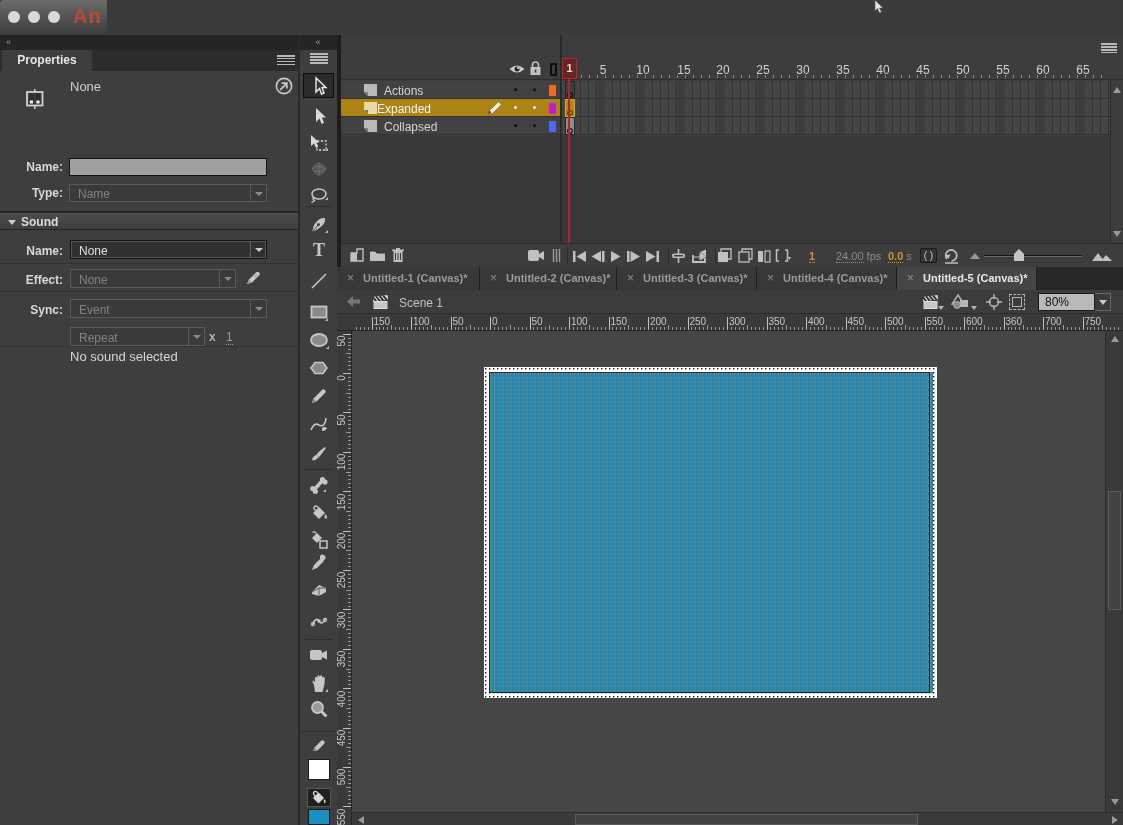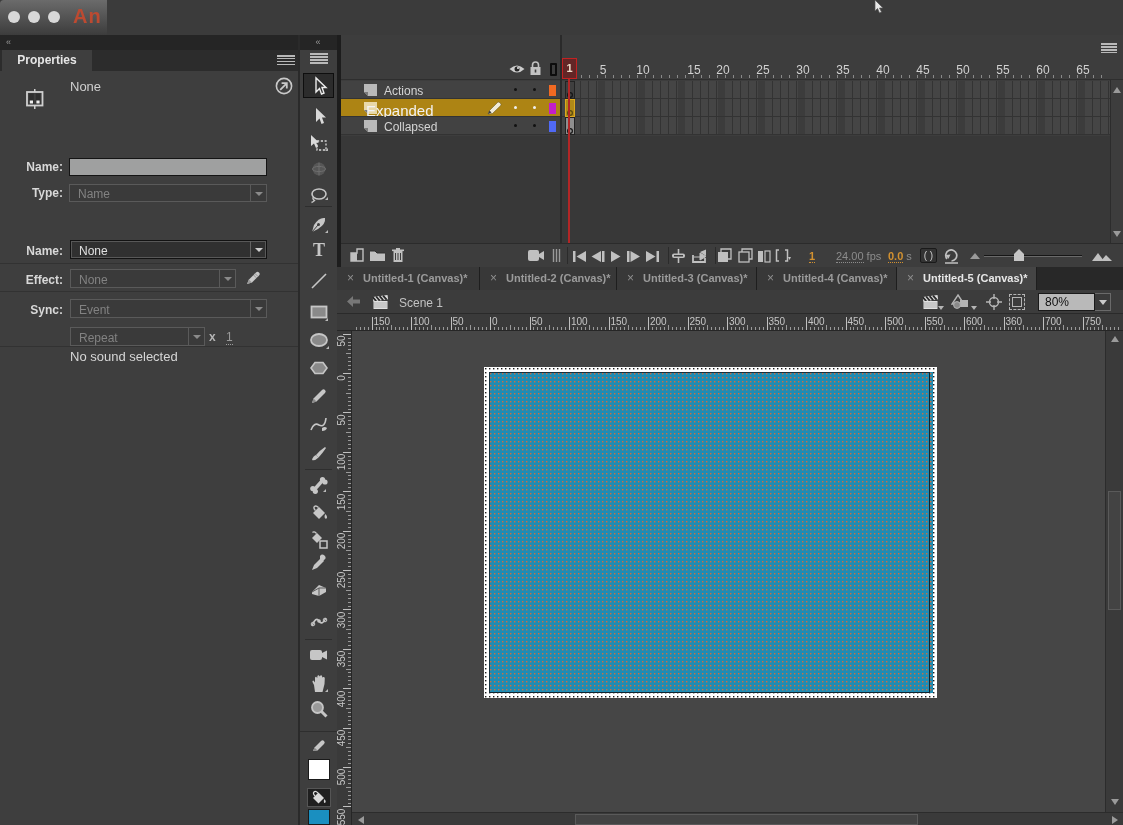--- a/index.html
+++ b/index.html
@@ -102,20 +102,24 @@
   </svg>
 
   <div class="plabel" style="left:3px;top:125px">Name:</div>
   <div class="a" style="left:69px;top:123px;width:198px;height:18px;background:#9fa0a0;border:1px solid #141414"></div>
   <div class="plabel" style="left:3px;top:151px">Type:</div>
   <div class="dd" style="left:69px;top:149px;width:198px;height:18px">
       <div class="txt">Name</div>
       <div class="arr"></div>
     </div>
 
+  <div class="sechead" style="top:178px">
+      <div class="tri"></div>
+      <span>Sound</span>
+    </div>
   <div class="plabel" style="left:3px;top:209px">Name:</div>
   <div class="dd en" style="left:70px;top:205px;width:197px;height:19px">
       <div class="txt" style="top:3px">None</div>
       <div class="arr"></div>
     </div>
   <div class="divline" style="top:228px"></div>
   <div class="plabel" style="left:3px;top:238px">Effect:</div>
   <div class="dd" style="left:70px;top:234px;width:166px;height:19px">
       <div class="txt" style="top:3px">None</div>
       <div class="arr"></div>
@@ -275,21 +279,21 @@
         <circle cx="9" cy="6" r="1" fill="#e8e8e8"></circle>
       </svg>
 <svg class="icon" style="left:190px;top:26px" width="13" height="15" viewBox="0 0 13 15">
         <rect x="1.5" y="6" width="10" height="8" fill="#c2c2c2"></rect>
         <path d="M3.5 6 L3.5 4 A3 3 0 0 1 9.5 4 L9.5 6" fill="none" stroke="#c2c2c2" stroke-width="1.6"></path>
         <rect x="5.7" y="8.5" width="1.6" height="3" fill="#3d3d3d"></rect>
       </svg>
 <div class="a" style="left:211px;top:28px;width:7px;height:13px;border:2px solid #0d0d0d;border-radius:1px"></div>
 <div class="fnum" style="left:249px;top:28px">5</div>
 <div class="fnum" style="left:289px;top:28px">10</div>
-<div class="fnum" style="left:340px;top:28px">15</div>
+<div class="fnum" style="left:330px;top:28px">15</div>
 <div class="fnum" style="left:369px;top:28px">20</div>
 <div class="fnum" style="left:409px;top:28px">25</div>
 <div class="fnum" style="left:449px;top:28px">30</div>
 <div class="fnum" style="left:489px;top:28px">35</div>
 <div class="fnum" style="left:529px;top:28px">40</div>
 <div class="fnum" style="left:569px;top:28px">45</div>
 <div class="fnum" style="left:609px;top:28px">50</div>
 <div class="fnum" style="left:649px;top:28px">55</div>
 <div class="fnum" style="left:689px;top:28px">60</div>
 <div class="fnum" style="left:729px;top:28px">65</div>
@@ -371,21 +375,21 @@
 <div class="a" style="left:45px;top:3px;font-size:12px;color:#d4d4d4">Actions</div>
 <div class="a" style="left:175px;top:7px;width:3px;height:3px;border-radius:50%;background:#111"></div>
 <div class="a" style="left:194px;top:7px;width:3px;height:3px;border-radius:50%;background:#111"></div>
 <div class="a" style="left:210px;top:4px;width:7px;height:11px;background:#f26a22"></div>
 </div>
 <div class="a" style="left:0;top:64px;width:223px;height:18px;background:#ad8414;border-bottom:1px solid #333">
 <svg class="icon" style="left:24px;top:2px" width="15" height="14" viewBox="0 0 15 14">
           <path d="M1 1 L14 1 L14 13 L5 13 L1 9 Z" fill="#e8d8a8"></path>
           <path d="M1 9 L5 9 L5 13 Z" fill="#7a7a7a"></path>
         </svg>
-<div class="a" style="left:27px;top:3px;font-size:15px;color:#f2f2f2">Expanded</div>
+<div class="a" style="left:38px;top:3px;font-size:12px;color:#f2f2f2">Expanded</div>
 <svg class="icon" style="left:148px;top:2px" width="16" height="14" viewBox="0 0 16 14">
           <path d="M1 13 L2.5 9.5 L10.5 1.5 Q11.5 0.5 12.8 1.7 L13.5 2.4 Q14.7 3.6 13.7 4.6 L5.5 12.5 Z" fill="#f0ead8" stroke="#6a5a20" stroke-width="0.6"></path>
           <path d="M1 13 L2.5 9.5 L4.5 11.5 Z" fill="#3a3a3a"></path>
         </svg>
 <div class="a" style="left:175px;top:7px;width:3px;height:3px;border-radius:50%;background:#f0f0f0"></div>
 <div class="a" style="left:194px;top:7px;width:3px;height:3px;border-radius:50%;background:#f0f0f0"></div>
 <div class="a" style="left:210px;top:4px;width:7px;height:11px;background:#c31fc9"></div>
 </div>
 <div class="a" style="left:0;top:82px;width:223px;height:18px;background:#424242;border-bottom:1px solid #333">
 <svg class="icon" style="left:24px;top:2px" width="15" height="14" viewBox="0 0 15 14">

